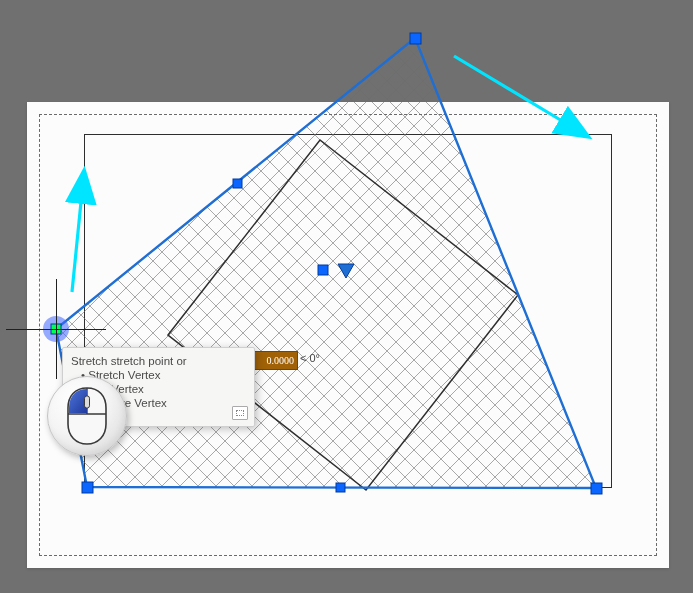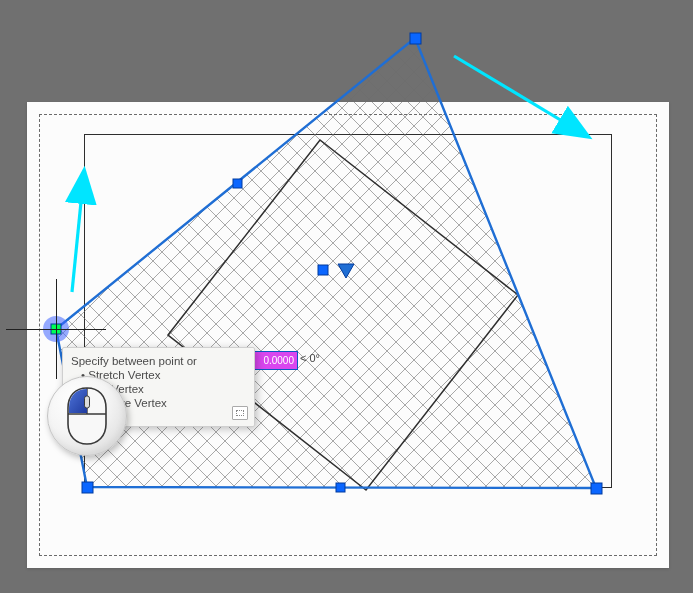--- a/index.html
+++ b/index.html
@@ -99,28 +99,29 @@
     border: 1px dotted #888;
   }
 
   
   .dyn-input-box {
     position: absolute;
     left: 248px;
     top: 351px;
     height: 17px;
     width: 42px;
-    background: #d946ef;
+    background: #a16207;
     color: #fff;
     font-size: 10px;
     padding: 0 3px;
     line-height: 17px;
     text-align: right;
     border: 1px solid #0a57c2;
     box-sizing: content-box;
+    font-family: Liberation Serif, serif;
   }
   .angle-label {
     position: absolute;
     left: 300px;
     top: 352px;
     font-size: 11px;
     color: #444;
   }
 
   
@@ -195,21 +196,21 @@
   <line x1="454" y1="56" x2="587" y2="136" stroke="#00e5ff" stroke-width="3.2" marker-end="url(#cyanArrowHead)"></line>
 </svg>
 
 <div class="crosshair-h" style="left:6px; top:329px;"></div>
 <div class="crosshair-v" style="left:56px; top:279px;"></div>
 
 <div class="dyn-input-box">0.0000</div>
 <div class="angle-label">&lt; 0°</div>
 
 <div class="tooltip-panel">
-  <div class="line">Specify between point or</div>
+  <div class="line">Stretch stretch point or</div>
   <div class="line opt">• Stretch Vertex</div>
   <div class="line opt">• Add Vertex</div>
   <div class="line opt">• Remove Vertex</div>
   <span class="context-icon"></span>
 </div>
 
 <div class="mouse-bubble">
   <svg viewBox="0 0 46 60">
     <defs>
       <linearGradient id="mLeft" x1="0" y1="0" x2="1" y2="1">

